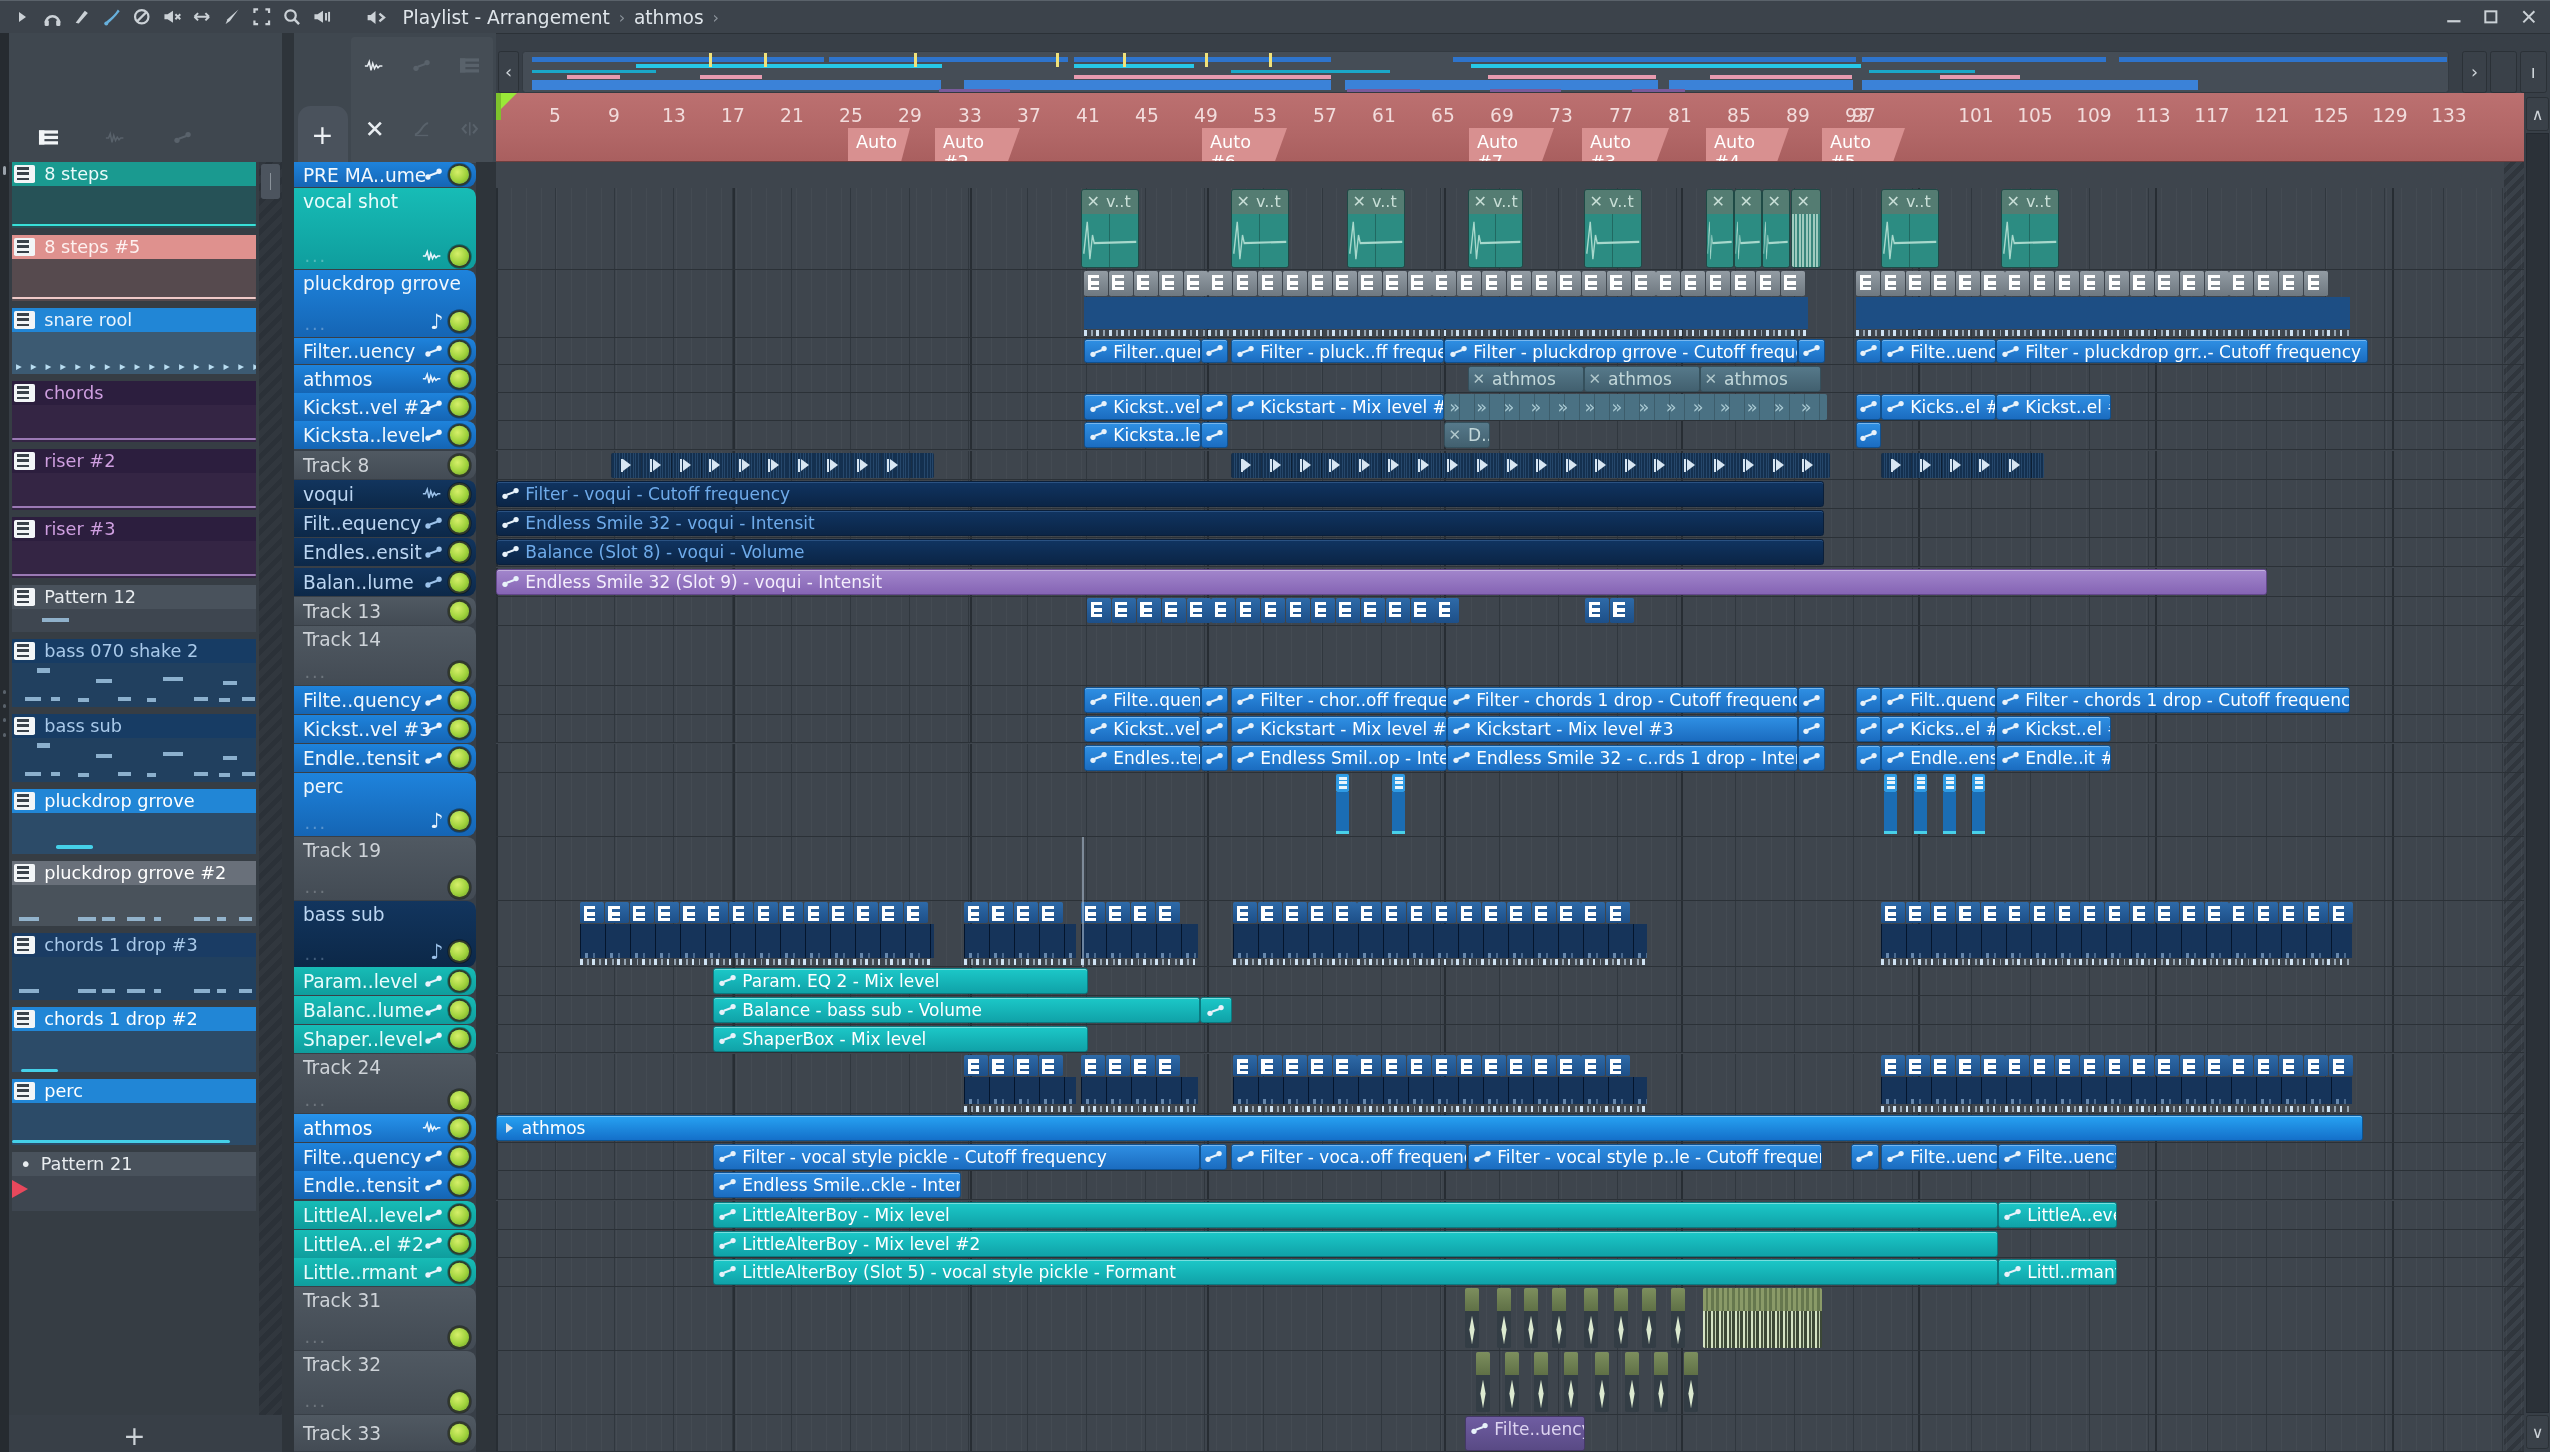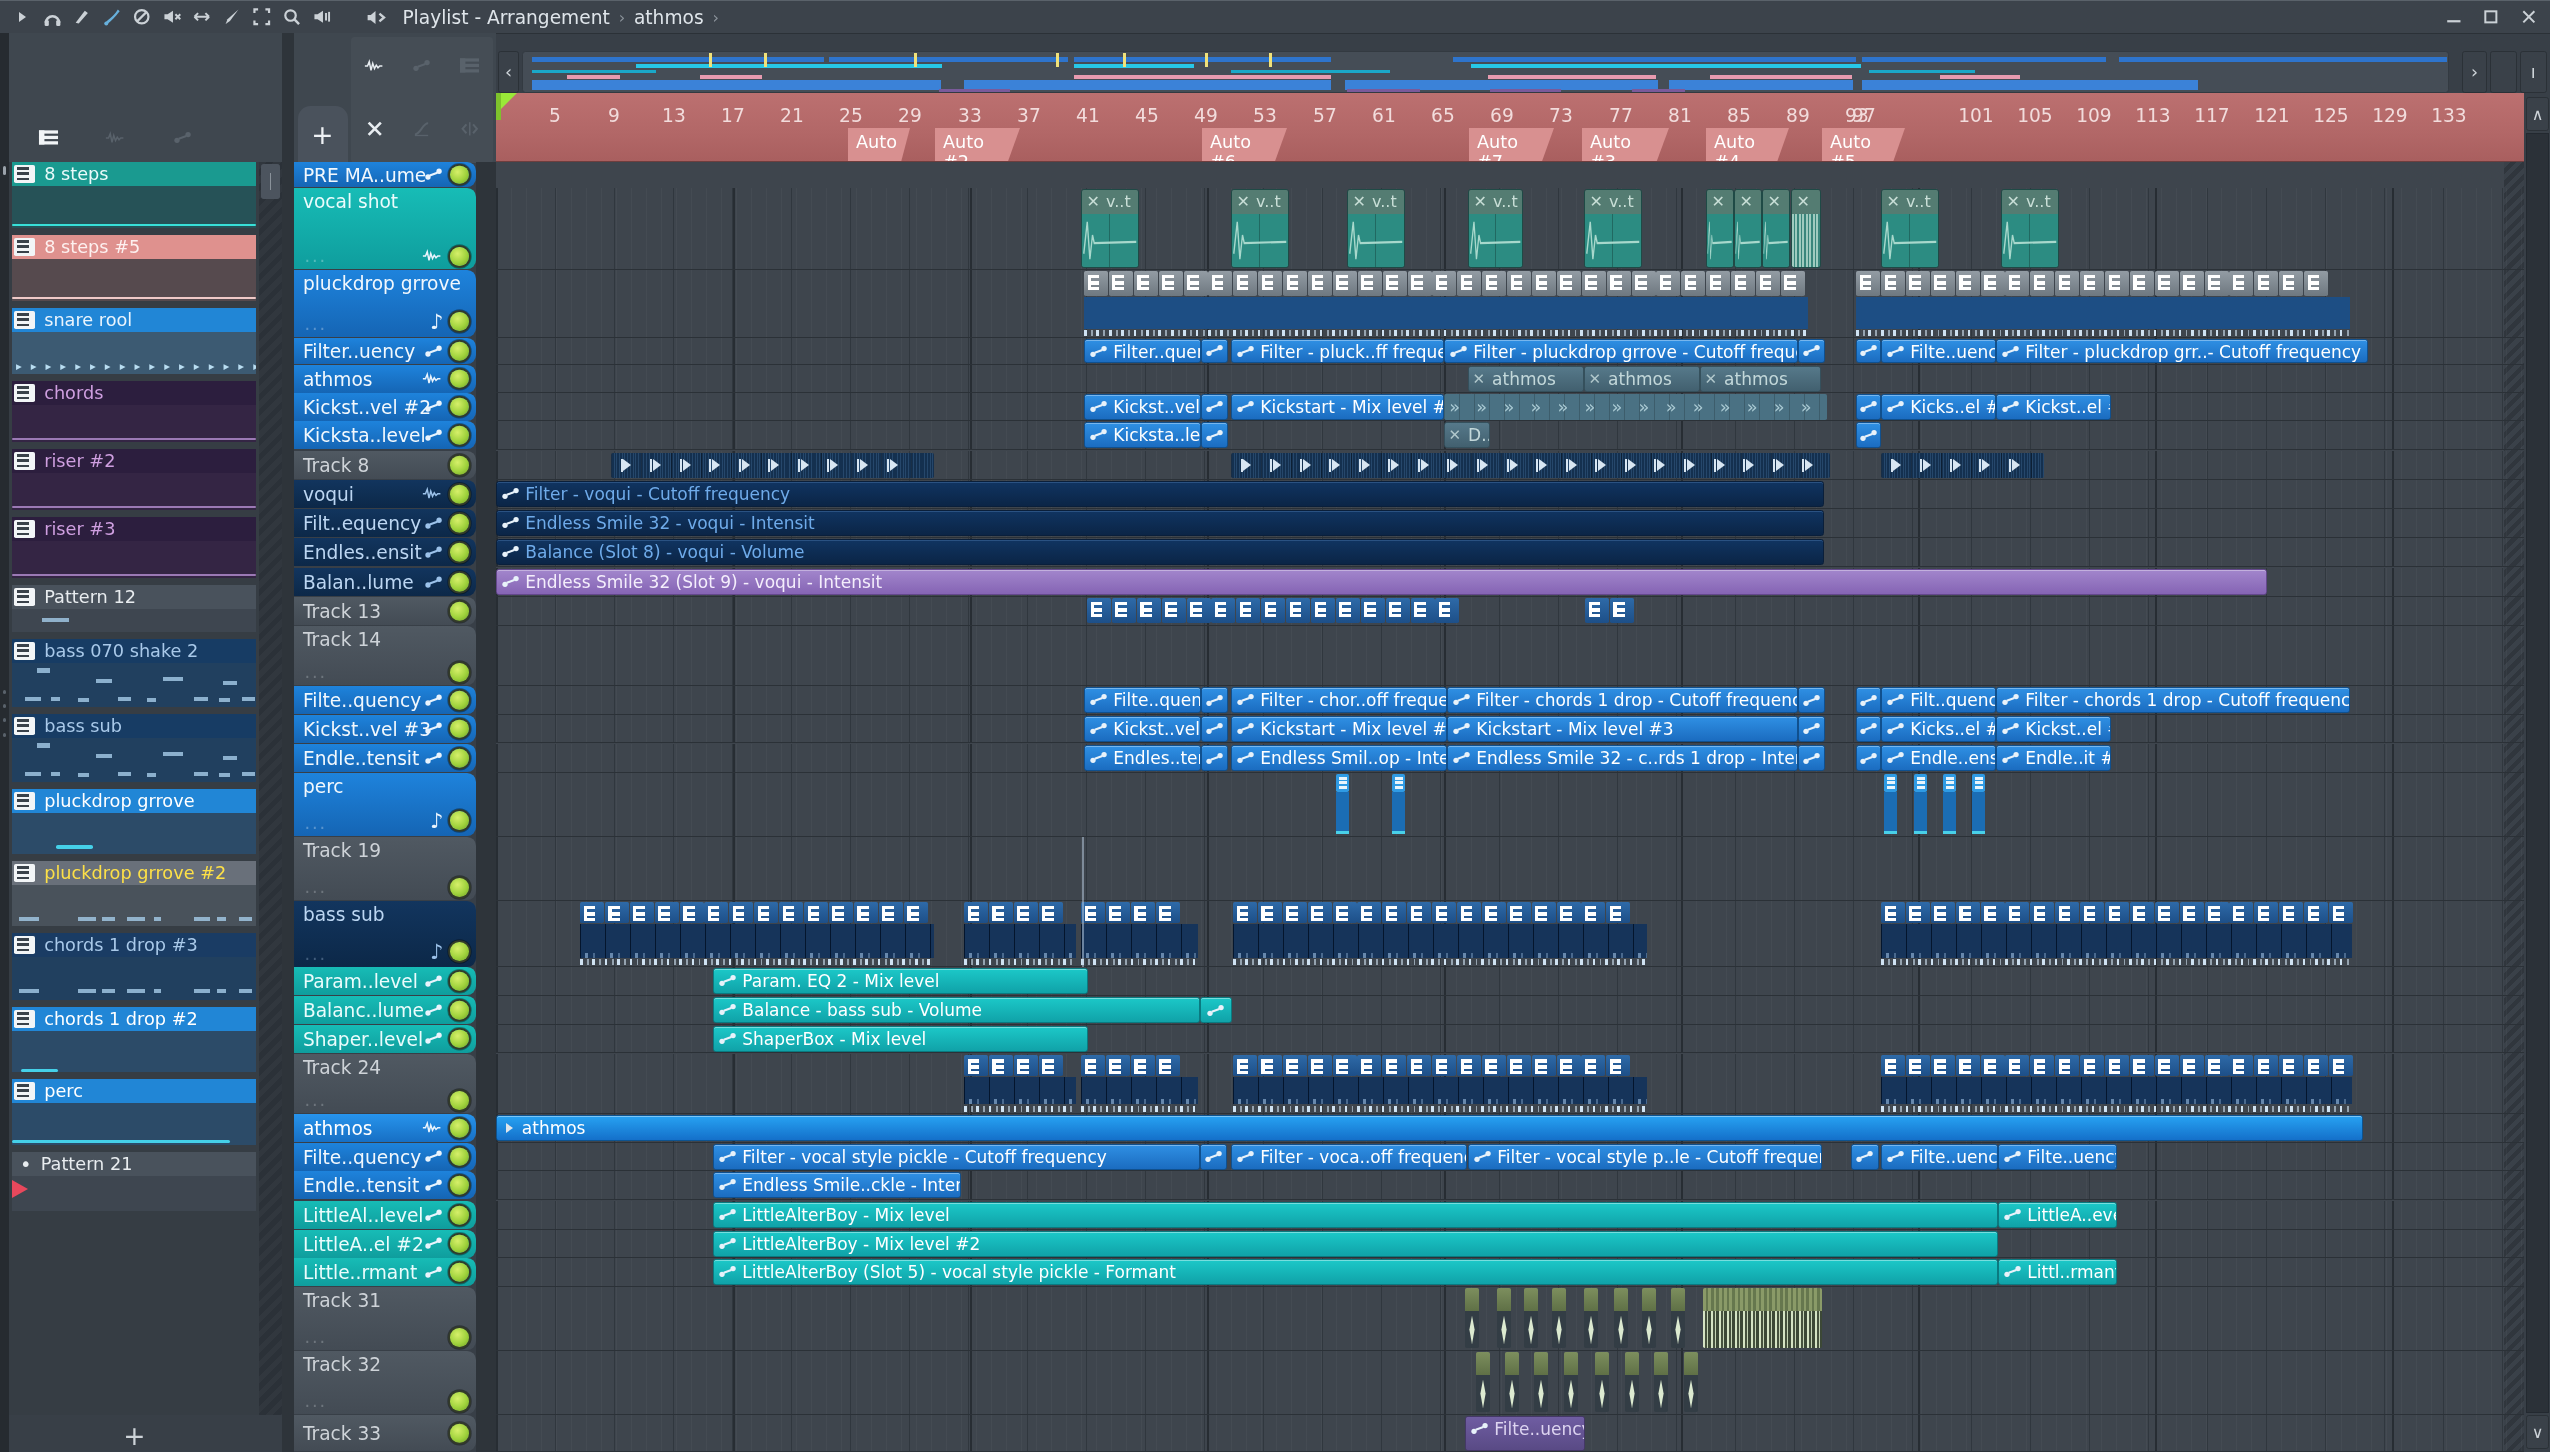--- a/index.html
+++ b/index.html
@@ -409,21 +409,21 @@
           <div class="pico">
             <i></i>
           </div>
           <span>pluckdrop  grrove</span>
         </div>
         <div class="pat-p" style="height: 41px; background: rgb(44, 75, 104);">
           <div class="ln" style="left: 44px; bottom: 5.3px; width: 37px; height: 3.5px; background: rgb(69, 208, 232); border-radius: 1.8px;"></div>
         </div>
       </div>
       <div class="pat">
-        <div class="pat-h" style="background: rgb(105, 112, 122); color: #fde047;">
+        <div class="pat-h" style="background: rgb(105, 112, 122); color: #ffffff;">
           <div class="pico">
             <i></i>
           </div>
           <span>pluckdrop  grrove  #2</span>
         </div>
         <div class="pat-p" style="height: 41px; background: rgb(73, 82, 91);">
           <div class="dsh" style="left: 7px; top: 32px; width: 19.5px;"></div>
           <div class="dsh" style="left: 66px; top: 32px; width: 17.7px;"></div>
           <div class="dsh" style="left: 90px; top: 32px; width: 12.4px;"></div>
           <div class="dsh" style="left: 115px; top: 32px; width: 17.7px;"></div>

